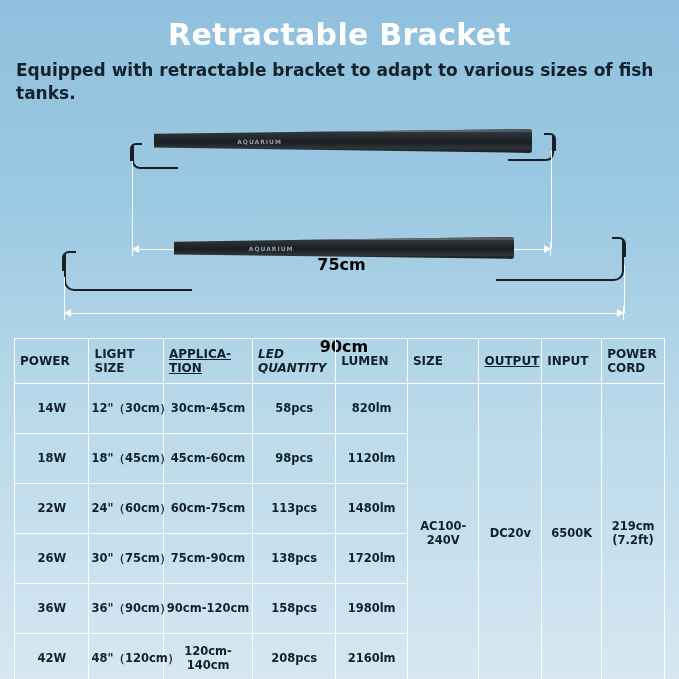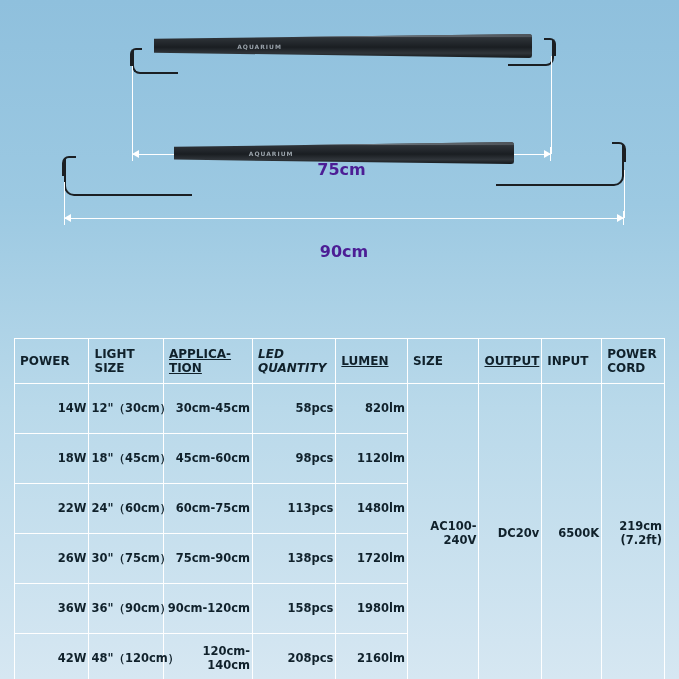--- a/index.html
+++ b/index.html
@@ -89,21 +89,21 @@
     position: absolute;
     top: -4px;
     width: 0; height: 0;
     border-top: 4px solid transparent;
     border-bottom: 4px solid transparent;
   }
   .measure .arrow.l { left: 0; border-right: 7px solid #ffffff; }
   .measure .arrow.r { right: 0; border-left: 7px solid #ffffff; }
   .dim-label {
     position: absolute;
-    color: #4c1d95;
+    color: #000000;
     font-weight: bold;
     font-size: 16px;
     text-align: center;
     width: 100%;
   }
   .vline {
     position: absolute;
     width: 1px;
     background: #ffffff;
   }
@@ -118,51 +118,53 @@
   table.spec {
     border-collapse: collapse;
     width: 100%;
     table-layout: fixed;
   }
   table.spec th, table.spec td {
     border: 1px solid #ffffff;
     color: #10212b;
     font-size: 11.5px;
     font-weight: bold;
-    text-align: right;
+    text-align: center;
     padding: 3px 2px;
     line-height: 1.2;
     vertical-align: middle;
   }
   table.spec th {
     text-align: left;
     padding-left: 5px;
     height: 38px;
     font-size: 12px;
   }
   table.spec td {
     height: 43px;
   }
   td.merged {
     font-size: 12px;
   }
   .col-power { width: 11.5%; }
   .col-size { width: 11.5%; }
   .col-app { width: 14%; text-decoration: underline; }
   .col-led { width: 13%; font-style: italic; }
-  .col-lumen { width: 11%; text-decoration: underline; }
+  .col-lumen { width: 11%; }
   .col-input { width: 11%; }
   .col-output { width: 9.5%; text-decoration: underline; }
   .col-kelvin { width: 9%; }
   .col-cord { width: 9.5%; }
 </style>
 </head>
 <body>
 
 <div class="header">
+  <div class="title">Retractable Bracket</div>
+  <div class="subtitle">Equipped with retractable bracket to adapt to various sizes of fish tanks.</div>
 </div>
 
 <div class="diagram">
 
   <div class="lamp-wrap" style="left:148px; top:20px; width:390px;">
     <div class="lamp" style="width:378px; height:24px; margin-left:6px; clip-path: polygon(0% 20%, 100% 0%, 100% 100%, 0% 78%);">
       <div class="top-edge"></div>
       <div class="logo">AQUARIUM</div>
     </div>
 

